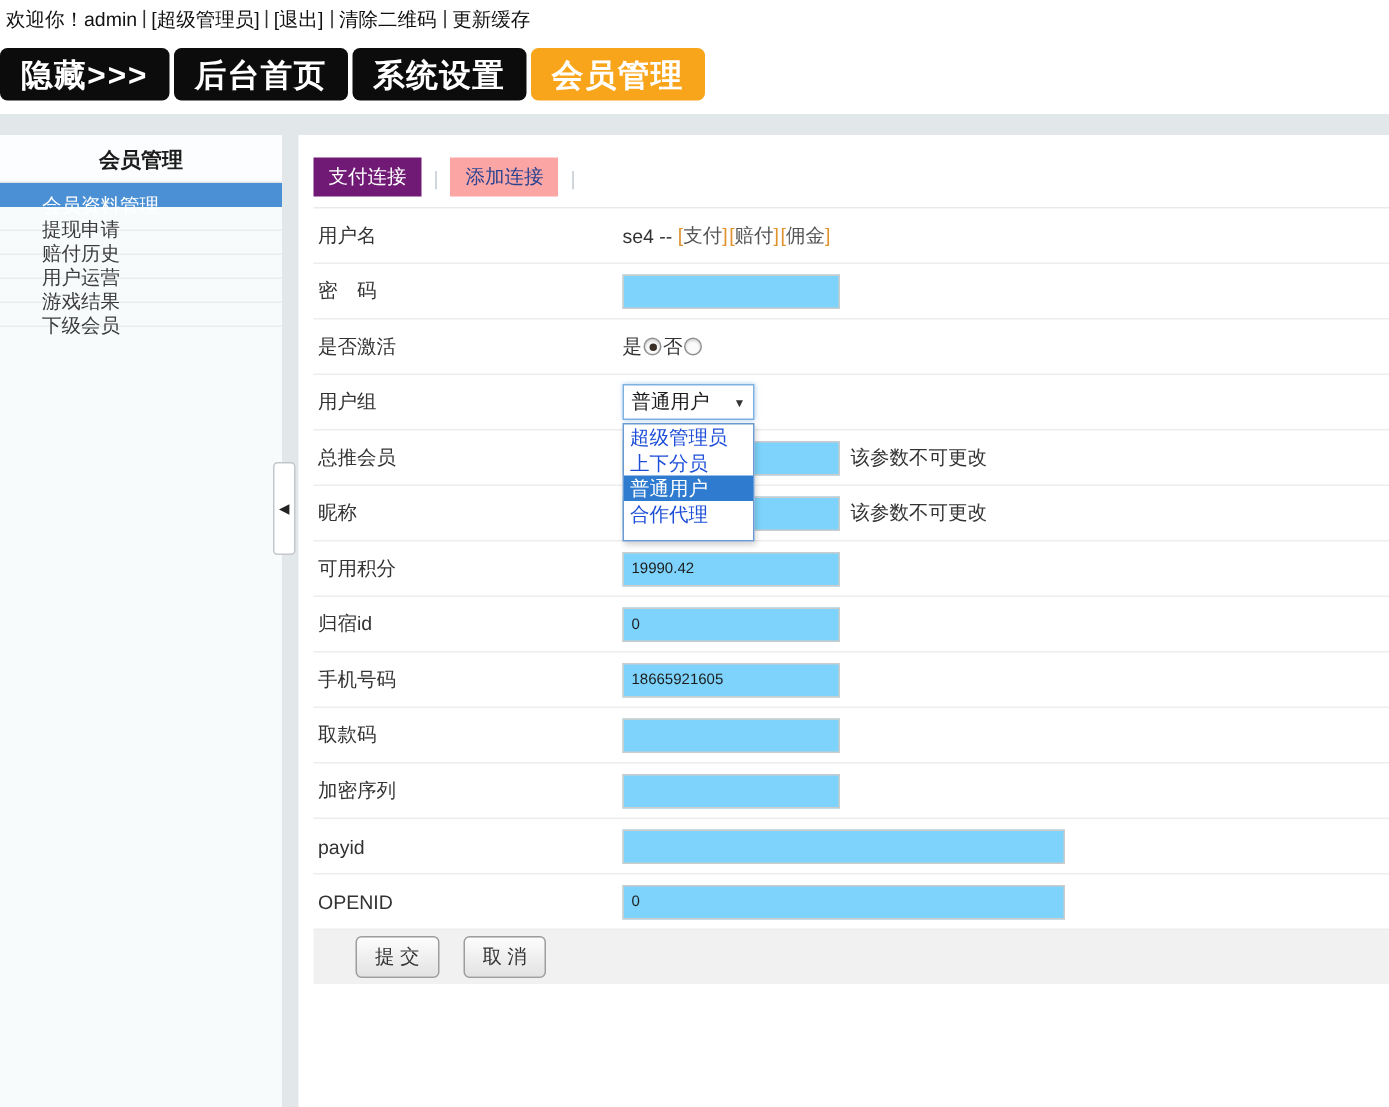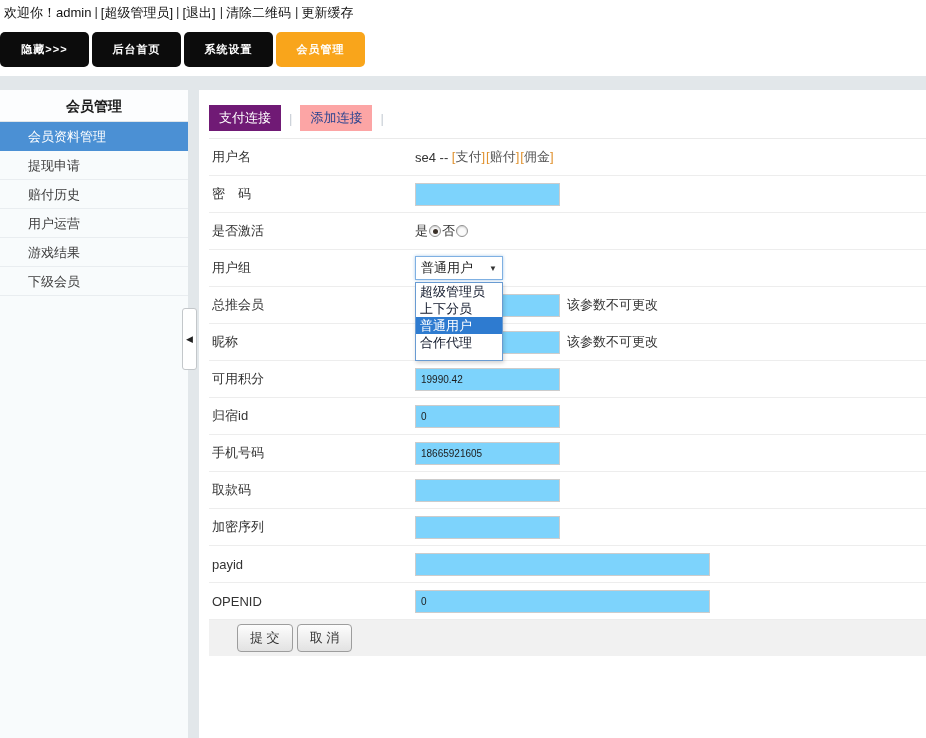--- a/index.html
+++ b/index.html
@@ -7,34 +7,34 @@
     font-family:"Liberation Sans","DejaVu Sans",sans-serif; }
 
   
   .topbar { height:24px; padding:4px 4px 0 4px; font-size:13px; color:#111;
     display:flex; align-items:flex-start; gap:3px; white-space:nowrap; }
   .topbar .sep { color:#333; }
 
   
   .navbar { display:flex; gap:3px; padding:8px 0 9px 0; }
   .navbtn { min-width:89px; height:35px; background:#0c0c0c; color:#fff;
-    font-size:11px; font-weight:bold; border:none; border-radius:5px;
-    padding:0 14px; letter-spacing:1px; cursor:pointer; }
+    font-size:21px; font-weight:bold; border:none; border-radius:5px;
+    padding:0 14px; letter-spacing:1px; cursor:pointer;font-family:Liberation Mono, monospace; }
   .navbtn.active { background:#f9a51b; }
 
   .band { height:14px; background:#e2e7ea; }
 
   
   .layout { display:flex; height:650px; position:relative; }
 
   .sidebar { width:188px; background:#f8fbfc; flex-shrink:0; }
   .sidebar-title { height:32px; line-height:32px; text-align:center;
     font-size:14px; font-weight:bold; color:#1c1c1c; background:#fcfdfe;
     border-bottom:1px solid #dfe5e9; }
-  .side-item { height:29px; line-height:29px; padding-left:28px; font-size:13px;
+  .side-item { height:16px; line-height:29px; padding-left:28px; font-size:13px;
     color:#3c3c3c; border-bottom:1px solid #e9edf0; cursor:pointer; }
   .side-item.active { background:#4b90d4; color:#fff; border-bottom-color:#4b90d4; }
 
   .vsep { width:11px; background:#e2e7ea; flex-shrink:0; position:relative; }
   .collapse-handle { position:absolute; left:-6px; top:218px; width:15px; height:62px;
     background:#fff; border:1px solid #c3c7ca; border-radius:3px;
     display:flex; align-items:center; justify-content:center; cursor:pointer; }
   .collapse-handle .tri { font-size:9px; color:#222; line-height:1; }
 
   .main { flex:1; background:#fff; padding-left:10px; }
@@ -73,26 +73,26 @@
   
   .select { width:88px; height:24px; border:1px solid #7fb0e2; background:#fff;
     display:flex; align-items:center; justify-content:space-between;
     padding:0 5px; font-size:13px; color:#1c1c1c; cursor:pointer;
     box-shadow:0 0 3px rgba(96,160,220,.55); }
   .select .arrow { font-size:8px; color:#333; }
   .dropdown { position:absolute; left:206px; top:143px; width:88px; background:#fff;
     border:1px solid #699bd2; z-index:10; padding-bottom:9px;
     box-shadow:1px 2px 4px rgba(0,0,0,.18); }
   .opt { height:17px; line-height:17px; padding-left:4px; font-size:13px;
-    color:#0f172a; cursor:pointer; white-space:nowrap; }
+    color:#1d4ed8; cursor:pointer; white-space:nowrap; }
   .opt.selected { background:#2e7bd0; color:#fff; }
 
   
   .btn-strip { height:36px; background:#f1f1f1; display:flex; align-items:center;
-    gap:4px; padding-left:28px; }
+    gap:16px; padding-left:28px; }
   .fbtn { font-size:13px; color:#333; padding:4px 12px; border:1px solid #9d9d9d;
     border-radius:4px; background:linear-gradient(#fdfdfd,#e2e2e2); cursor:pointer;
     font-family:"Liberation Sans","DejaVu Sans",sans-serif; }
 </style>
 </head>
 <body>
 
 <div class="topbar">
   <span>欢迎你！admin</span>
   <span class="sep">|</span>

